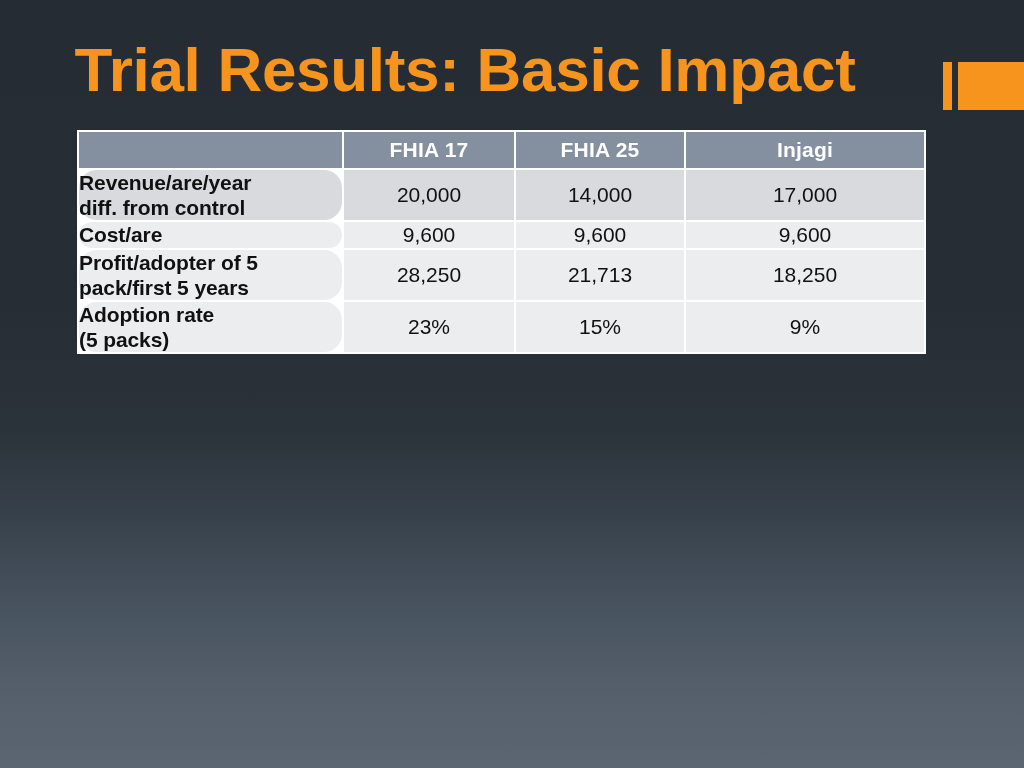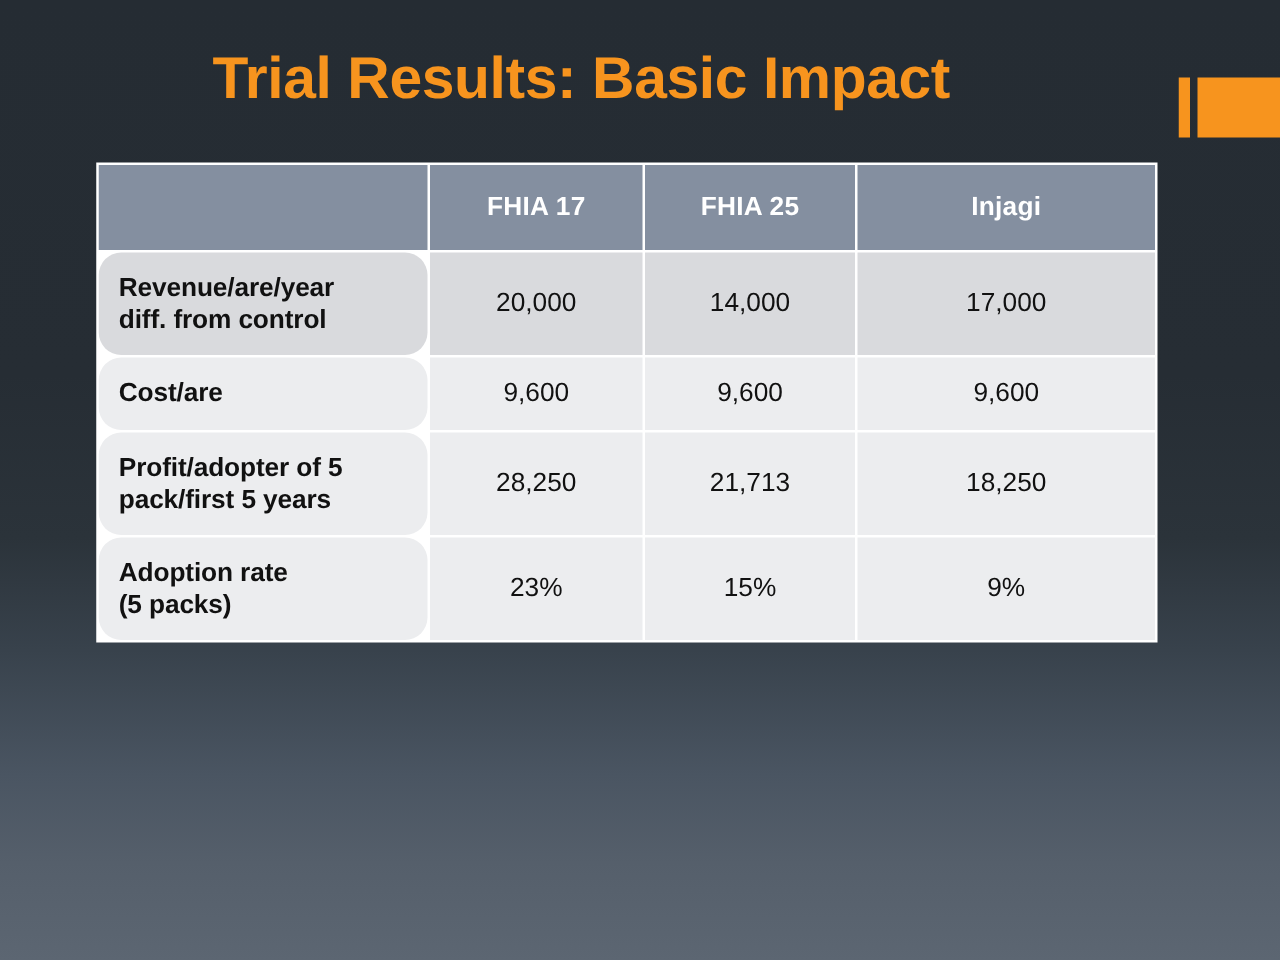--- a/index.html
+++ b/index.html
@@ -29,21 +29,21 @@
     overflow: hidden;
   }
 
   
   .title {
     position: absolute;
     left: 0;
     top: 34px;
     width: 930px;
     text-align: center;
-    font-size: 47px;
+    font-size: 62px;
     font-weight: bold;
     letter-spacing: -0.3px;
     color: #F7941E;
     white-space: nowrap;
   }
 
   
   .deco-bar-thin {
     position: absolute;
     left: 943px;
@@ -76,21 +76,21 @@
     table-layout: fixed;
     background: #ffffff;
   }
   table.data col.c1 { width: 263px; }
   table.data col.c2 { width: 170px; }
   table.data col.c3 { width: 168px; }
   table.data col.c4 { width: 238px; }
 
   table.data th,
   table.data td {
-    padding: 16px;
+    padding: 0;
     margin: 0;
     vertical-align: middle;
     font-size: 21px;
   }
 
   
   thead th {
     background: #848FA0;
     color: #ffffff;
     font-weight: bold;

